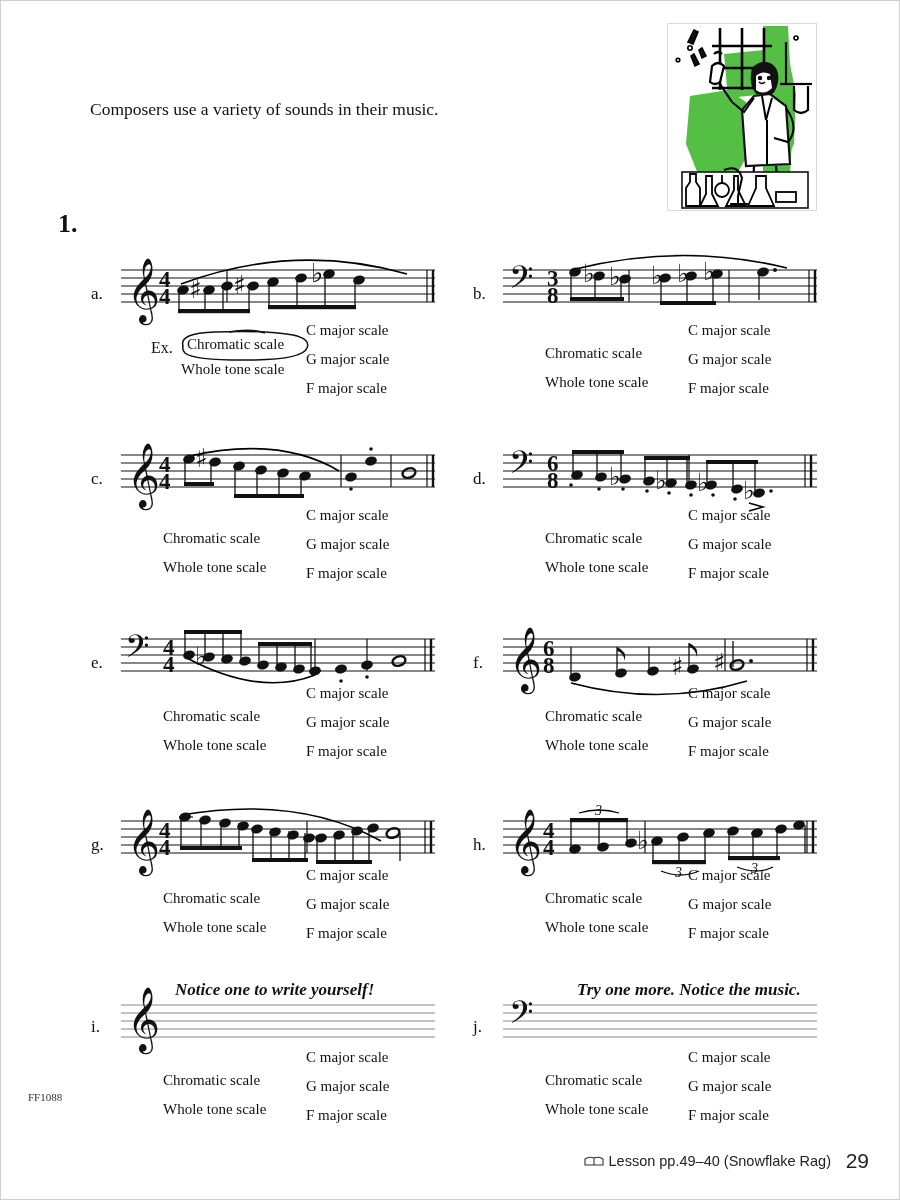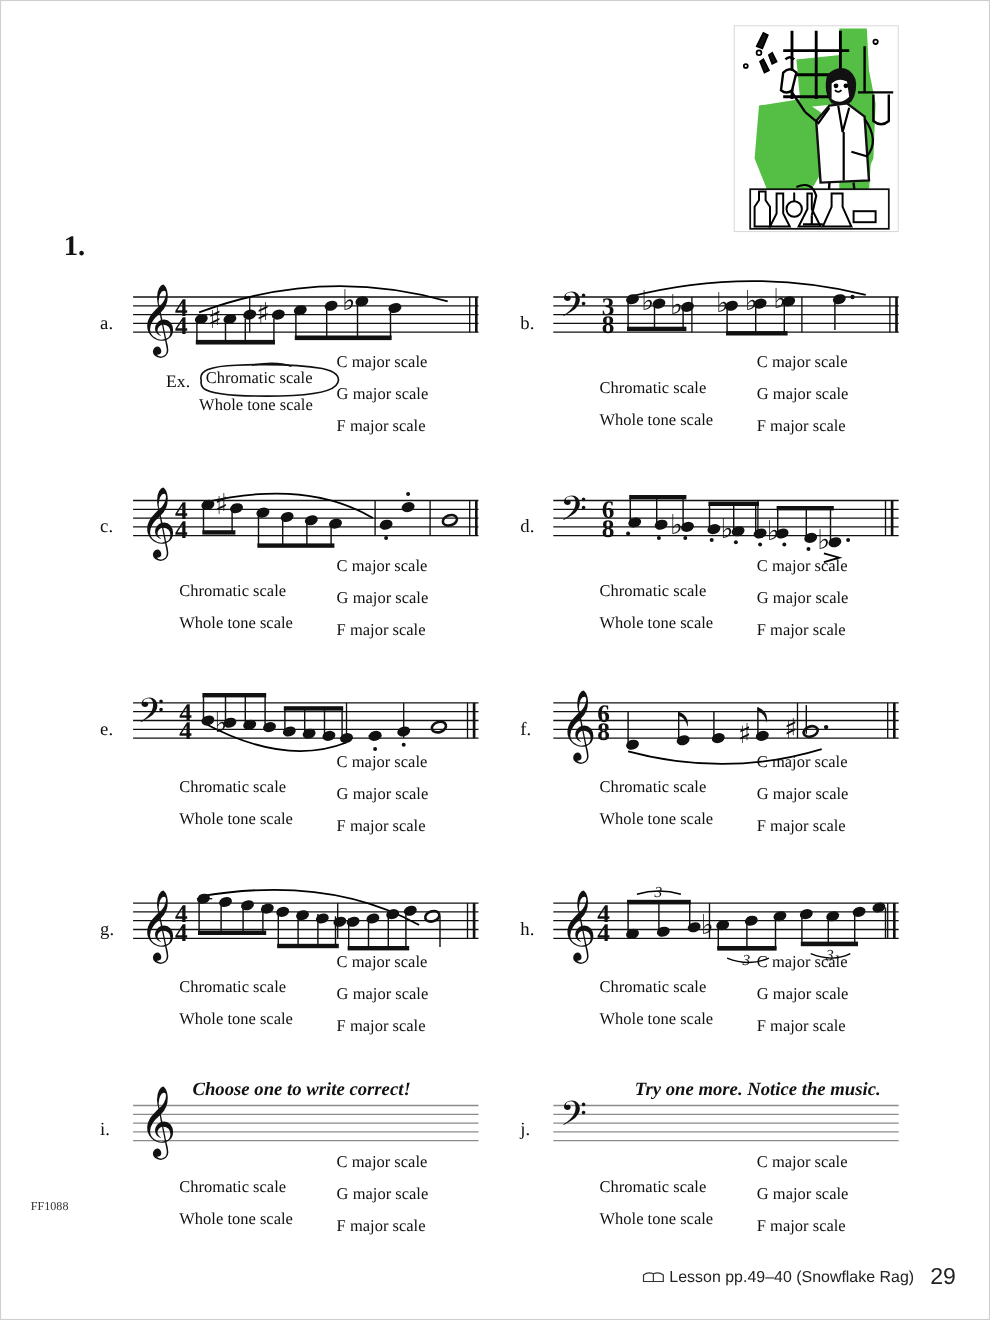--- a/index.html
+++ b/index.html
@@ -48,20 +48,21 @@
 
   svg{display:block;overflow:visible;}
   .stroke{stroke:#000;fill:none;}
 </style>
 </head>
 <body>
 
 <div class="page">
 
 
+  <div class="lead1">Composers use a variety of sounds in their music.</div>
 
 
   <div class="illus">
     <svg width="148" height="186" viewBox="0 0 148 186">
       <rect width="148" height="186" fill="#fff"></rect>
 
       <path d="M95 2 L120 2 L122 40 L128 70 L126 120 L112 150 L95 152 Z" fill="#55bf45"></path>
       <path d="M22 72 L60 66 L78 78 L86 120 L70 148 L30 150 L18 120 Z" fill="#55bf45"></path>
       <path d="M56 30 L96 26 L98 70 L60 74 Z" fill="#55bf45"></path>
       <path d="M100 120 L124 118 L122 150 L100 150 Z" fill="#55bf45"></path>
@@ -649,21 +650,21 @@
           </g>
       </svg>
     </div>
     <div class="opt" style="left:44px;top:83px;">Chromatic scale</div>
     <div class="opt" style="left:44px;top:112px;">Whole tone scale</div>
     <div class="opt" style="left:187px;top:60px;">C major scale</div>
     <div class="opt" style="left:187px;top:89px;">G major scale</div>
     <div class="opt" style="left:187px;top:118px;">F major scale</div>
   </div>
 
-  <div class="sectiontag" style="left:174px;top:979px;">Choose one to write correct!</div>
+  <div class="sectiontag" style="left:174px;top:979px;">Notice one to write yourself!</div>
   <div class="ex" style="left:118px;top:996px;">
     <div class="letter" style="left:-28px;top:20px;">i.</div>
     <div class="musicwrap">
       <svg width="325" height="56" viewBox="0 0 325 56">
         <g stroke="#8a8a8a" stroke-width="1.2">
           <path d="M2 8 H316"></path>
             <path d="M2 16 H316"></path>
             <path d="M2 24 H316"></path>
             <path d="M2 32 H316"></path>
             <path d="M2 40 H316"></path>

